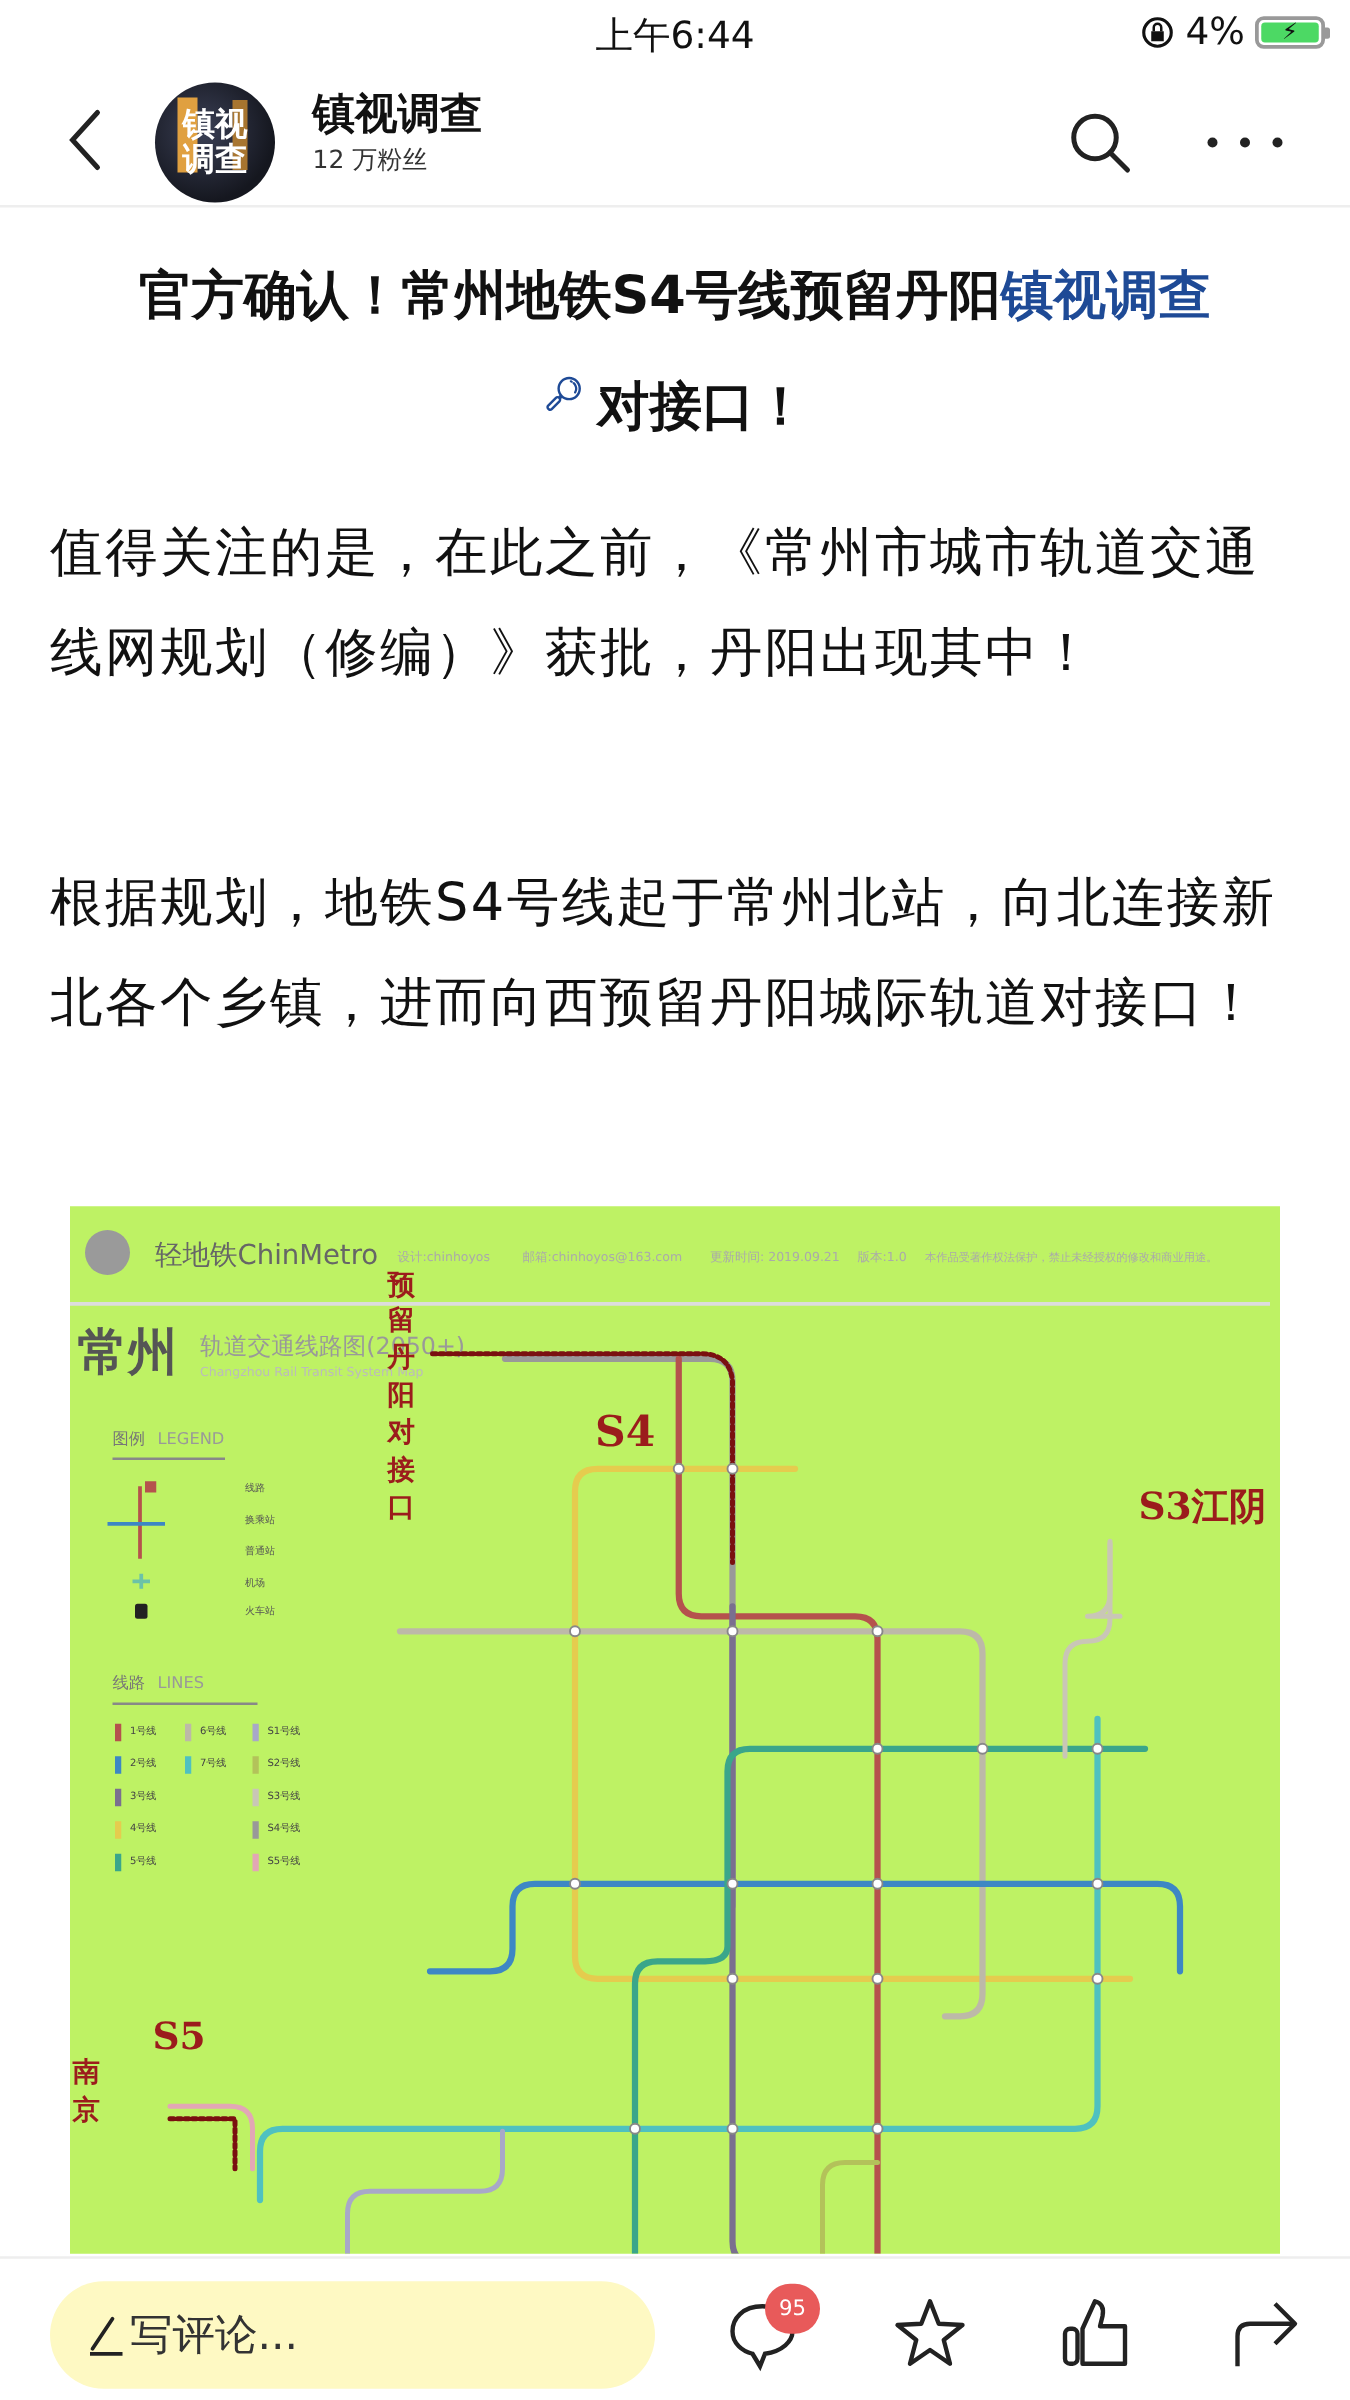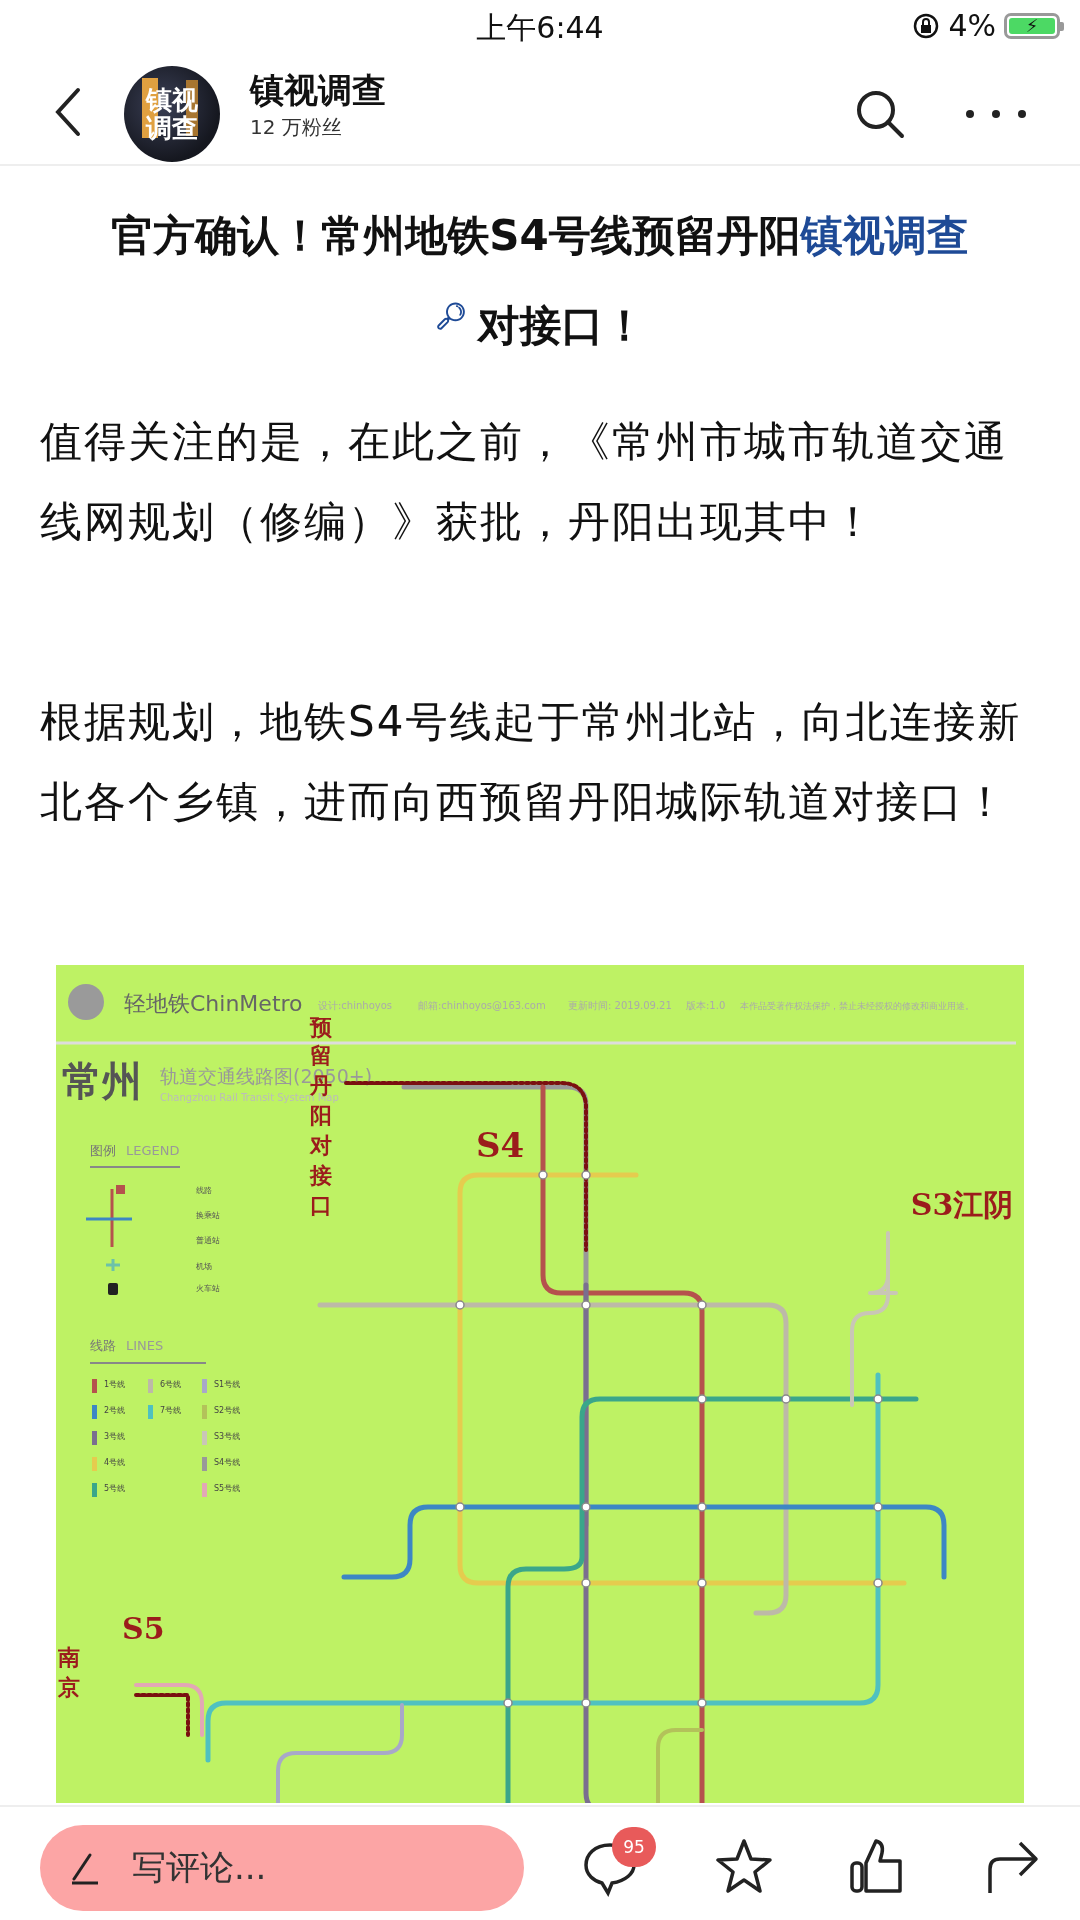--- a/index.html
+++ b/index.html
@@ -40,21 +40,21 @@
   .para2 { top: 682px; }
   .para .b { font-weight: normal; }
 
   
   .map { position: absolute; left: 56px; top: 965px; width: 968px; height: 838px; background: #bef264; overflow: hidden; }
   .map svg { position: absolute; left: 0; top: 0; }
   .map .t { font-family: "DejaVu Sans", sans-serif; }
 
   
   .bottom { position: absolute; left: 0; top: 1805px; width: 1080px; height: 115px; background: #fff; border-top: 2px solid #eee; }
-  .comment { position: absolute; left: 40px; top: 18px; width: 484px; height: 86px; background: #fca5a5; border-radius: 43px; display: flex; align-items: center; padding-left: 30px; gap: 32px; font-size: 34px; color: #333; cursor: text; }
+  .comment { position: absolute; left: 40px; top: 18px; width: 484px; height: 86px; background: #fef9c3; border-radius: 43px; display: flex; align-items: center; padding-left: 30px; gap: 4px; font-size: 34px; color: #333; cursor: text; }
   .icon-btn { position: absolute; top: 28px; width: 64px; height: 64px; cursor: pointer; }
   .badge { position: absolute; left: 612px; top: 20px; min-width: 44px; height: 40px; border-radius: 20px; background: #e85a5a; color: #fff; font-size: 17px; display: flex; align-items: center; justify-content: center; padding: 0 8px; }
 </style>
 </head>
 <body>
 
 <div class="status">
   <div class="time">上午6:44</div>
   <div class="right">
     <svg width="28" height="28" viewBox="0 0 28 28">

